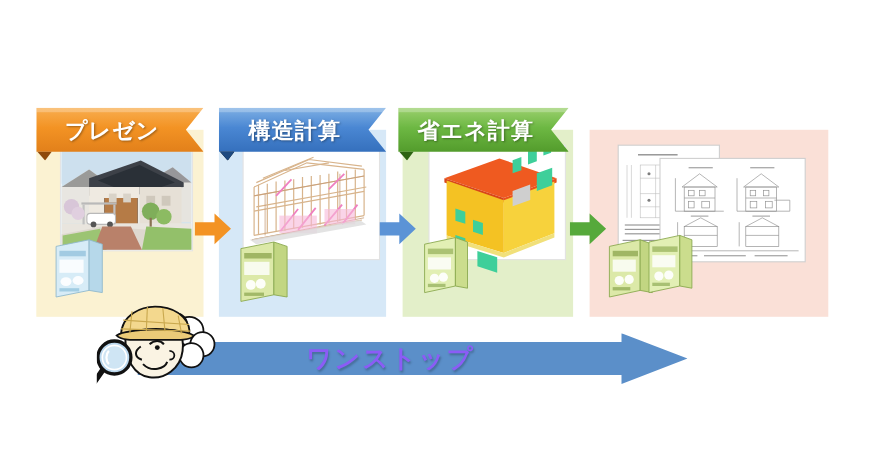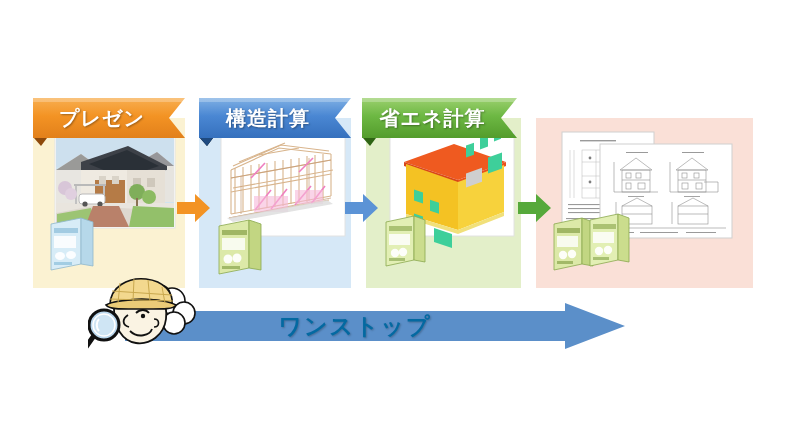--- a/index.html
+++ b/index.html
@@ -31,21 +31,21 @@
   
   .step-arrow{position:absolute;width:34px;height:34px;top:191px;}
 
   
   #bottom-arrow{
     position:absolute;left:125px;top:303px;width:500px;height:46px;
   }
   #bottom-arrow .txt{
     position:absolute;left:0;top:0;width:460px;height:46px;
     display:flex;align-items:center;justify-content:center;
-    color:#0369a1;font-weight:bold;font-size:23px;letter-spacing:2px;
+    color:#8b5cf6;font-weight:bold;font-size:23px;letter-spacing:2px;
     text-shadow:1px 1px 2px rgba(0,0,0,.25);
   }
 
   
   #mascot{position:absolute;left:88px;top:275px;width:112px;height:85px;}
 </style>
 </head>
 <body>
 
 <div id="stage">

